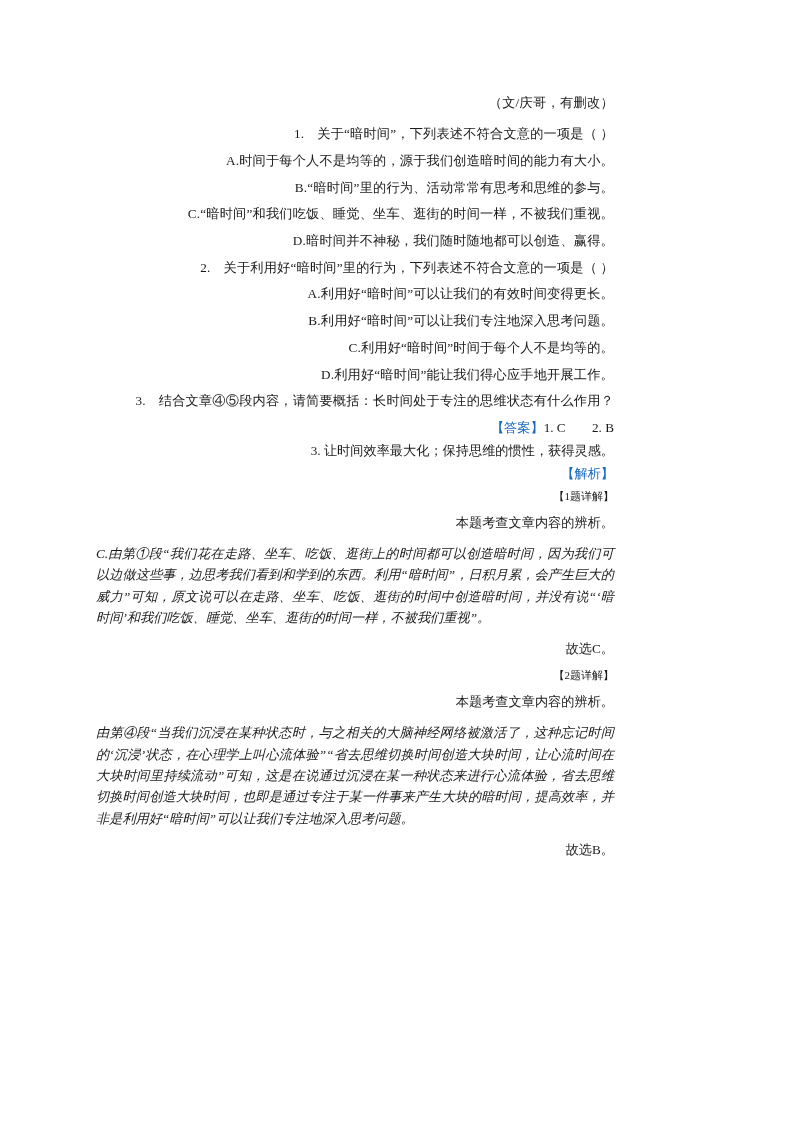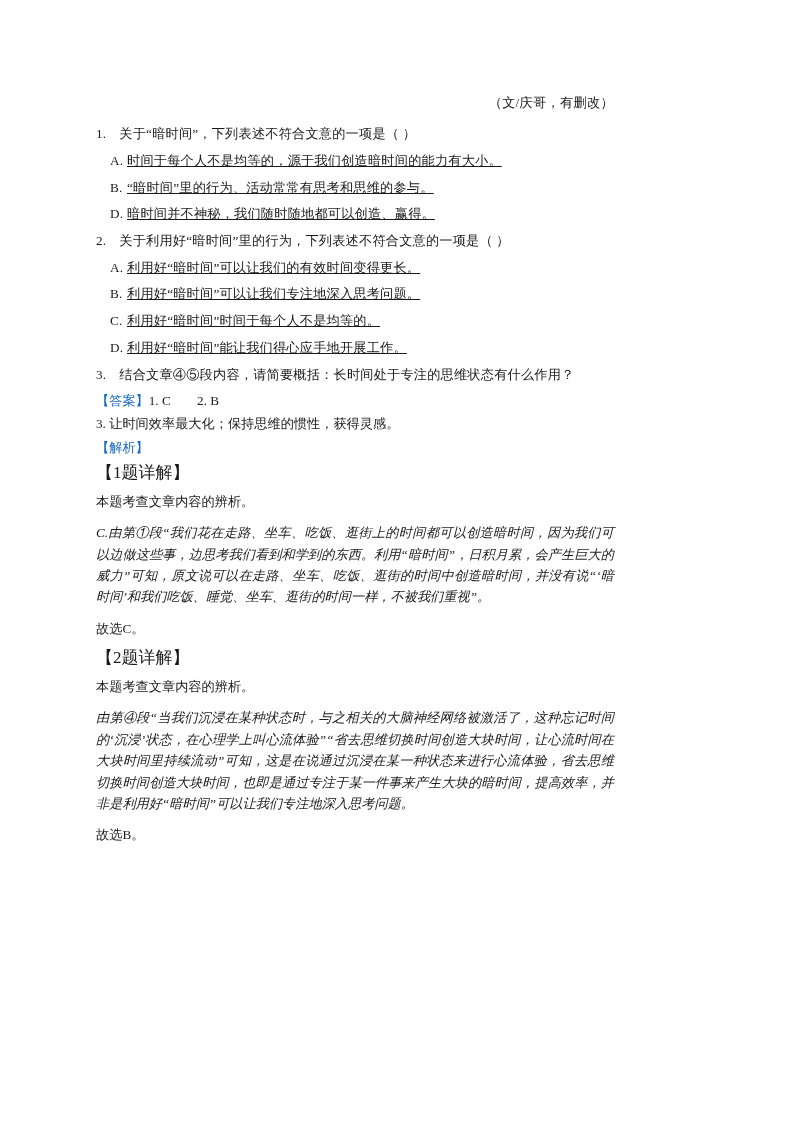--- a/index.html
+++ b/index.html
@@ -26,48 +26,48 @@
     line-height: 1.0;
   }
   .attribution {
     text-align: right;
     font-size: 13.2px;
     margin: 0 0 18px 0;
     letter-spacing: 0.3px;
   }
   p {
     margin: 0 0 13.5px 0;
+    text-align: right;
   }
   .q-line {
     margin: 0 0 13.5px 0;
     letter-spacing: 0.2px;
   }
   .opt {
     margin: 0 0 13.5px 0;
     letter-spacing: 0.2px;
-    text-decoration: underline;
   }
   .opt .opt-label {
     display: inline-block;
     min-width: 17px;
   }
   .indent-1 {
     padding-left: 14px;
   }
   .answer-line, .analysis-line {
     margin: 0 0 10px 0;
   }
   .tag {
     color: #1668c1;
     font-weight: normal;
   }
   .sp-sm { display: inline-block; width: 13px; }
   .detail-head {
     margin: 0 0 10px 0;
-    font-size: 17px;
+    font-size: 11px;
   }
   .para {
     margin: 0 0 10px 0;
     text-align: justify;
     text-justify: inter-ideograph;
     line-height: 1.62;
     font-style: italic;
   }
   .para-tight {
     margin: 0 0 10px 0;
@@ -79,20 +79,21 @@
 
 <div class="page">
   <div class="doc">
 
     <p class="attribution">（文/庆哥，有删改）</p>
 
     <p class="q-line"><span>1.</span><span class="sp-sm"></span><span>关于“暗时间”，下列表述不符合文意的一项是（      ）</span></p>
 
     <p class="opt indent-1"><span class="opt-label">A.</span><span>时间于每个人不是均等的，源于我们创造暗时间的能力有大小。</span></p>
     <p class="opt indent-1"><span class="opt-label">B.</span><span>“暗时间”里的行为、活动常常有思考和思维的参与。</span></p>
+    <p class="opt indent-1"><span class="opt-label">C.</span><span>“暗时间”和我们吃饭、睡觉、坐车、逛街的时间一样，不被我们重视。</span></p>
     <p class="opt indent-1"><span class="opt-label">D.</span><span>暗时间并不神秘，我们随时随地都可以创造、赢得。</span></p>
 
     <p class="q-line"><span>2.</span><span class="sp-sm"></span><span>关于利用好“暗时间”里的行为，下列表述不符合文意的一项是（      ）</span></p>
 
     <p class="opt indent-1"><span class="opt-label">A.</span><span>利用好“暗时间”可以让我们的有效时间变得更长。</span></p>
     <p class="opt indent-1"><span class="opt-label">B.</span><span>利用好“暗时间”可以让我们专注地深入思考问题。</span></p>
     <p class="opt indent-1"><span class="opt-label">C.</span><span>利用好“暗时间”时间于每个人不是均等的。</span></p>
     <p class="opt indent-1"><span class="opt-label">D.</span><span>利用好“暗时间”能让我们得心应手地开展工作。</span></p>
 
     <p class="q-line"><span>3.</span><span class="sp-sm"></span><span>结合文章④⑤段内容，请简要概括：长时间处于专注的思维状态有什么作用？</span></p>

